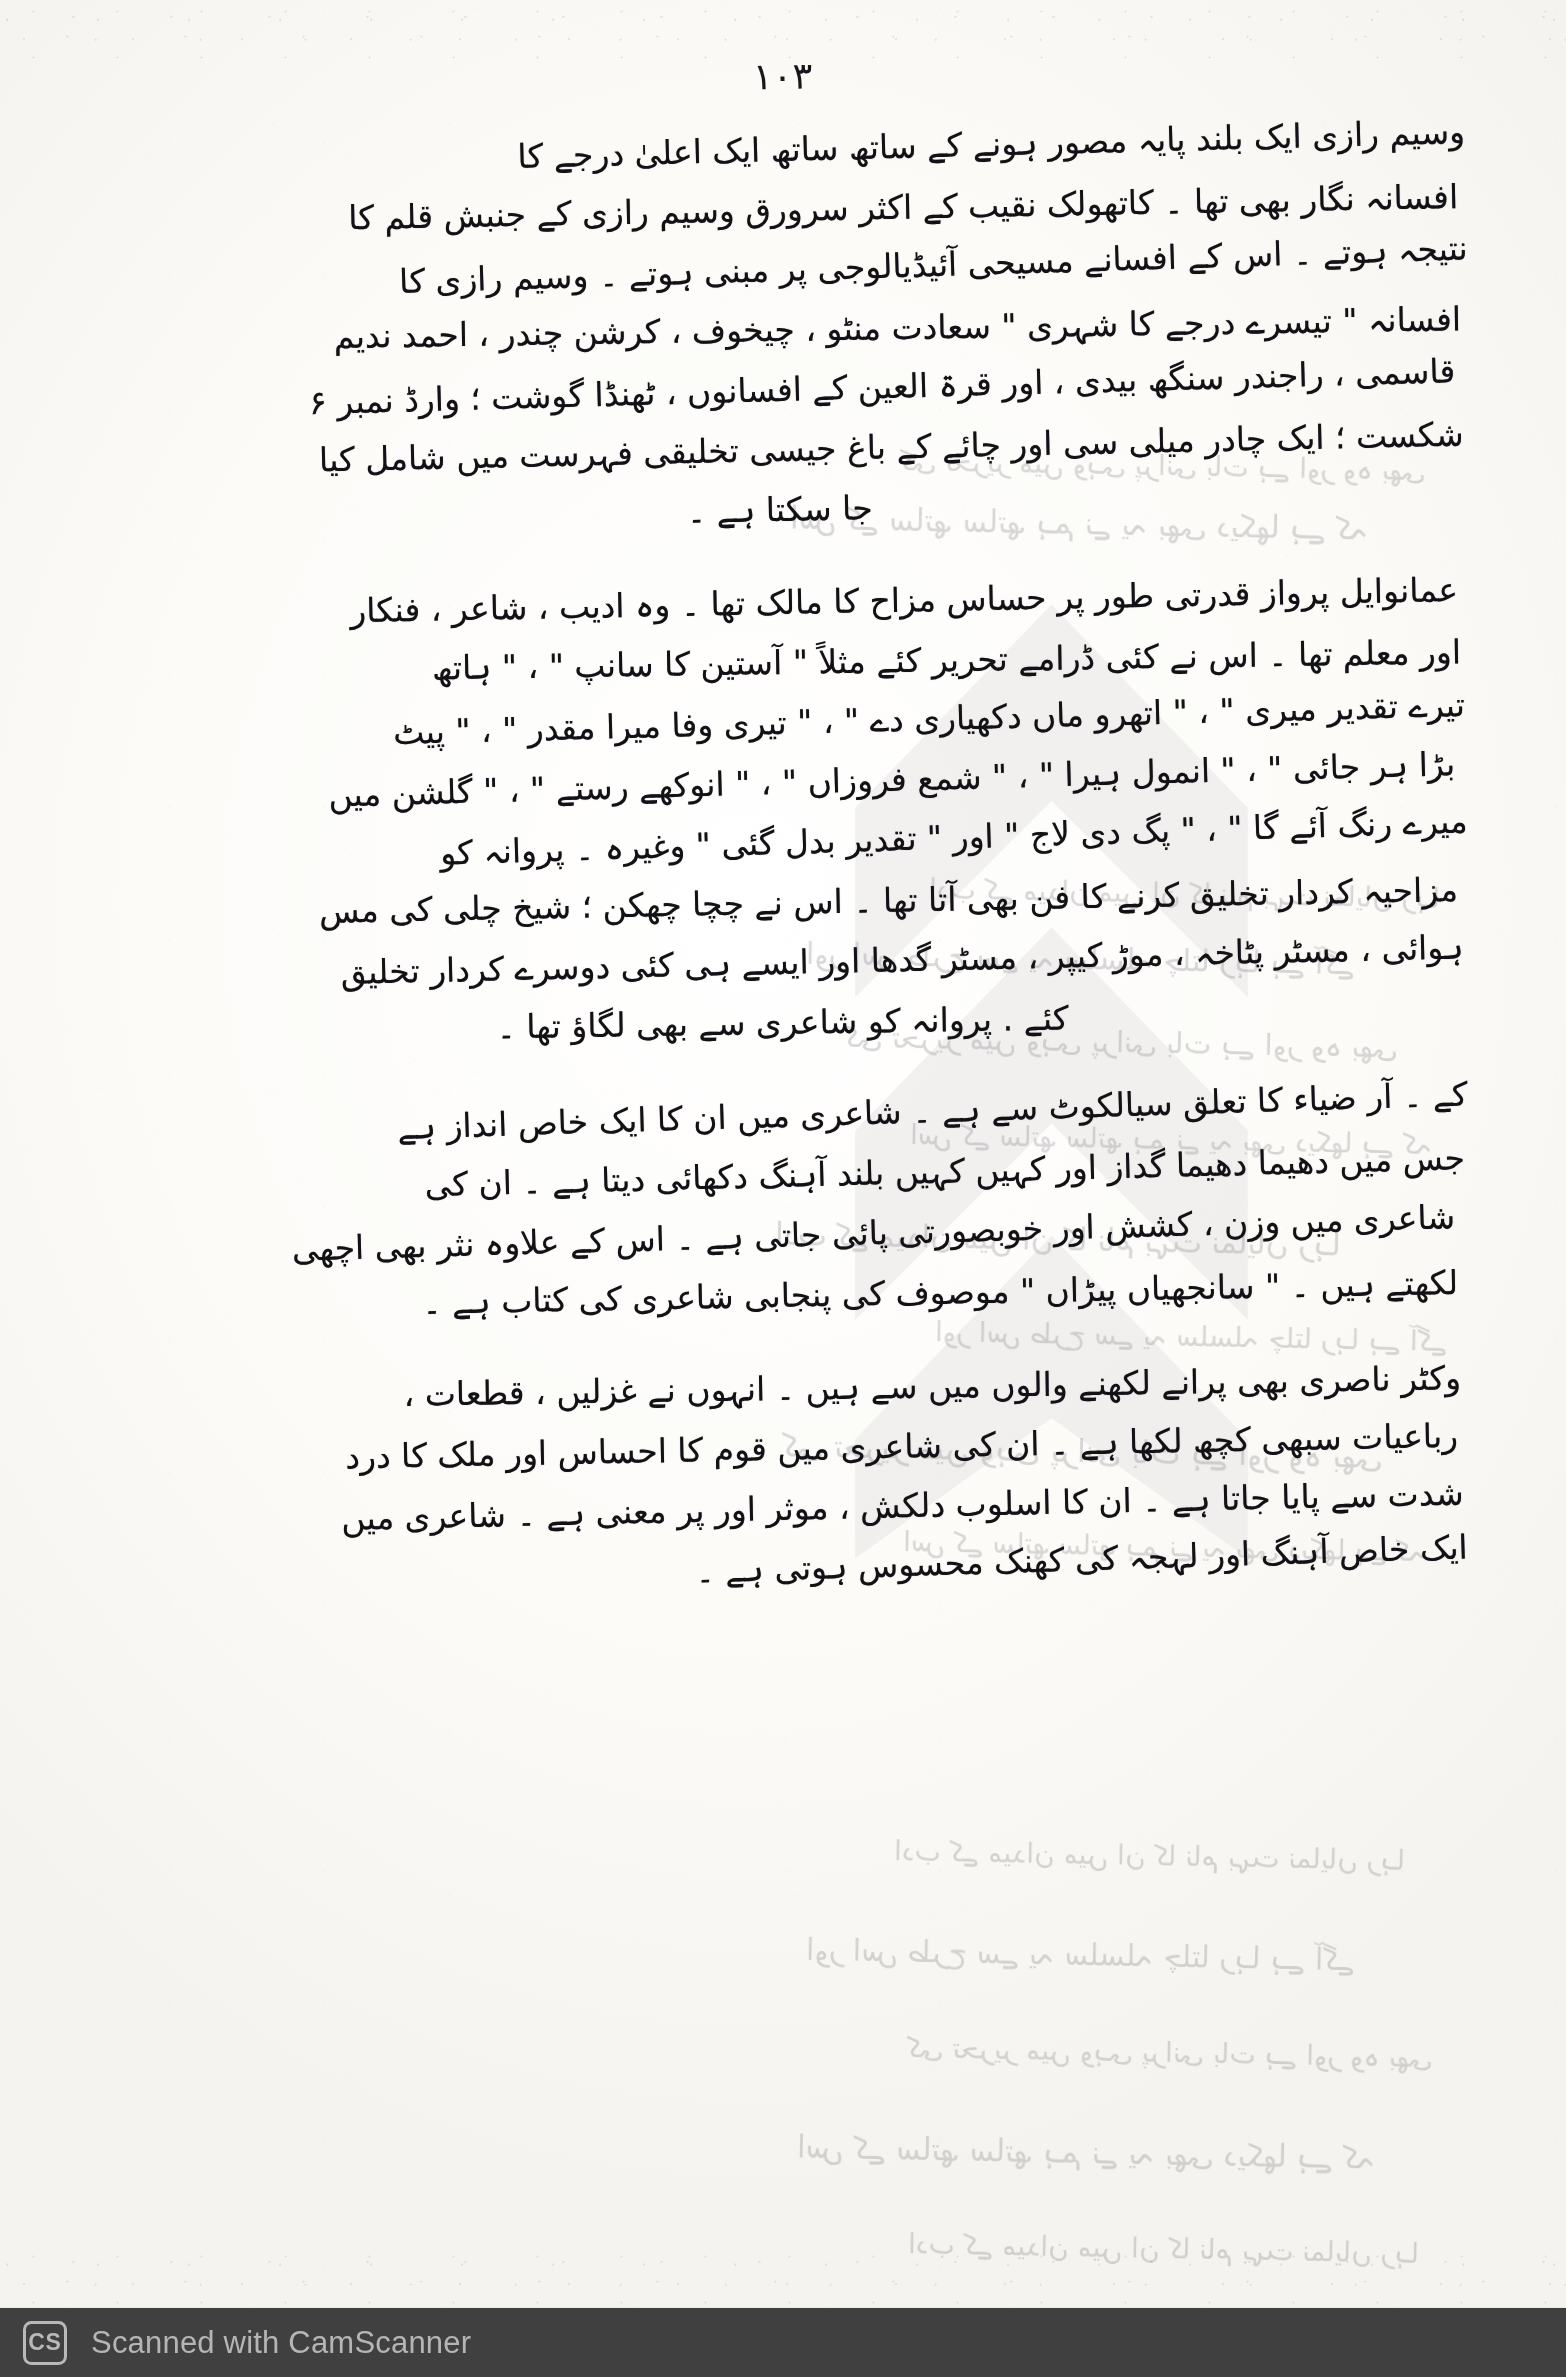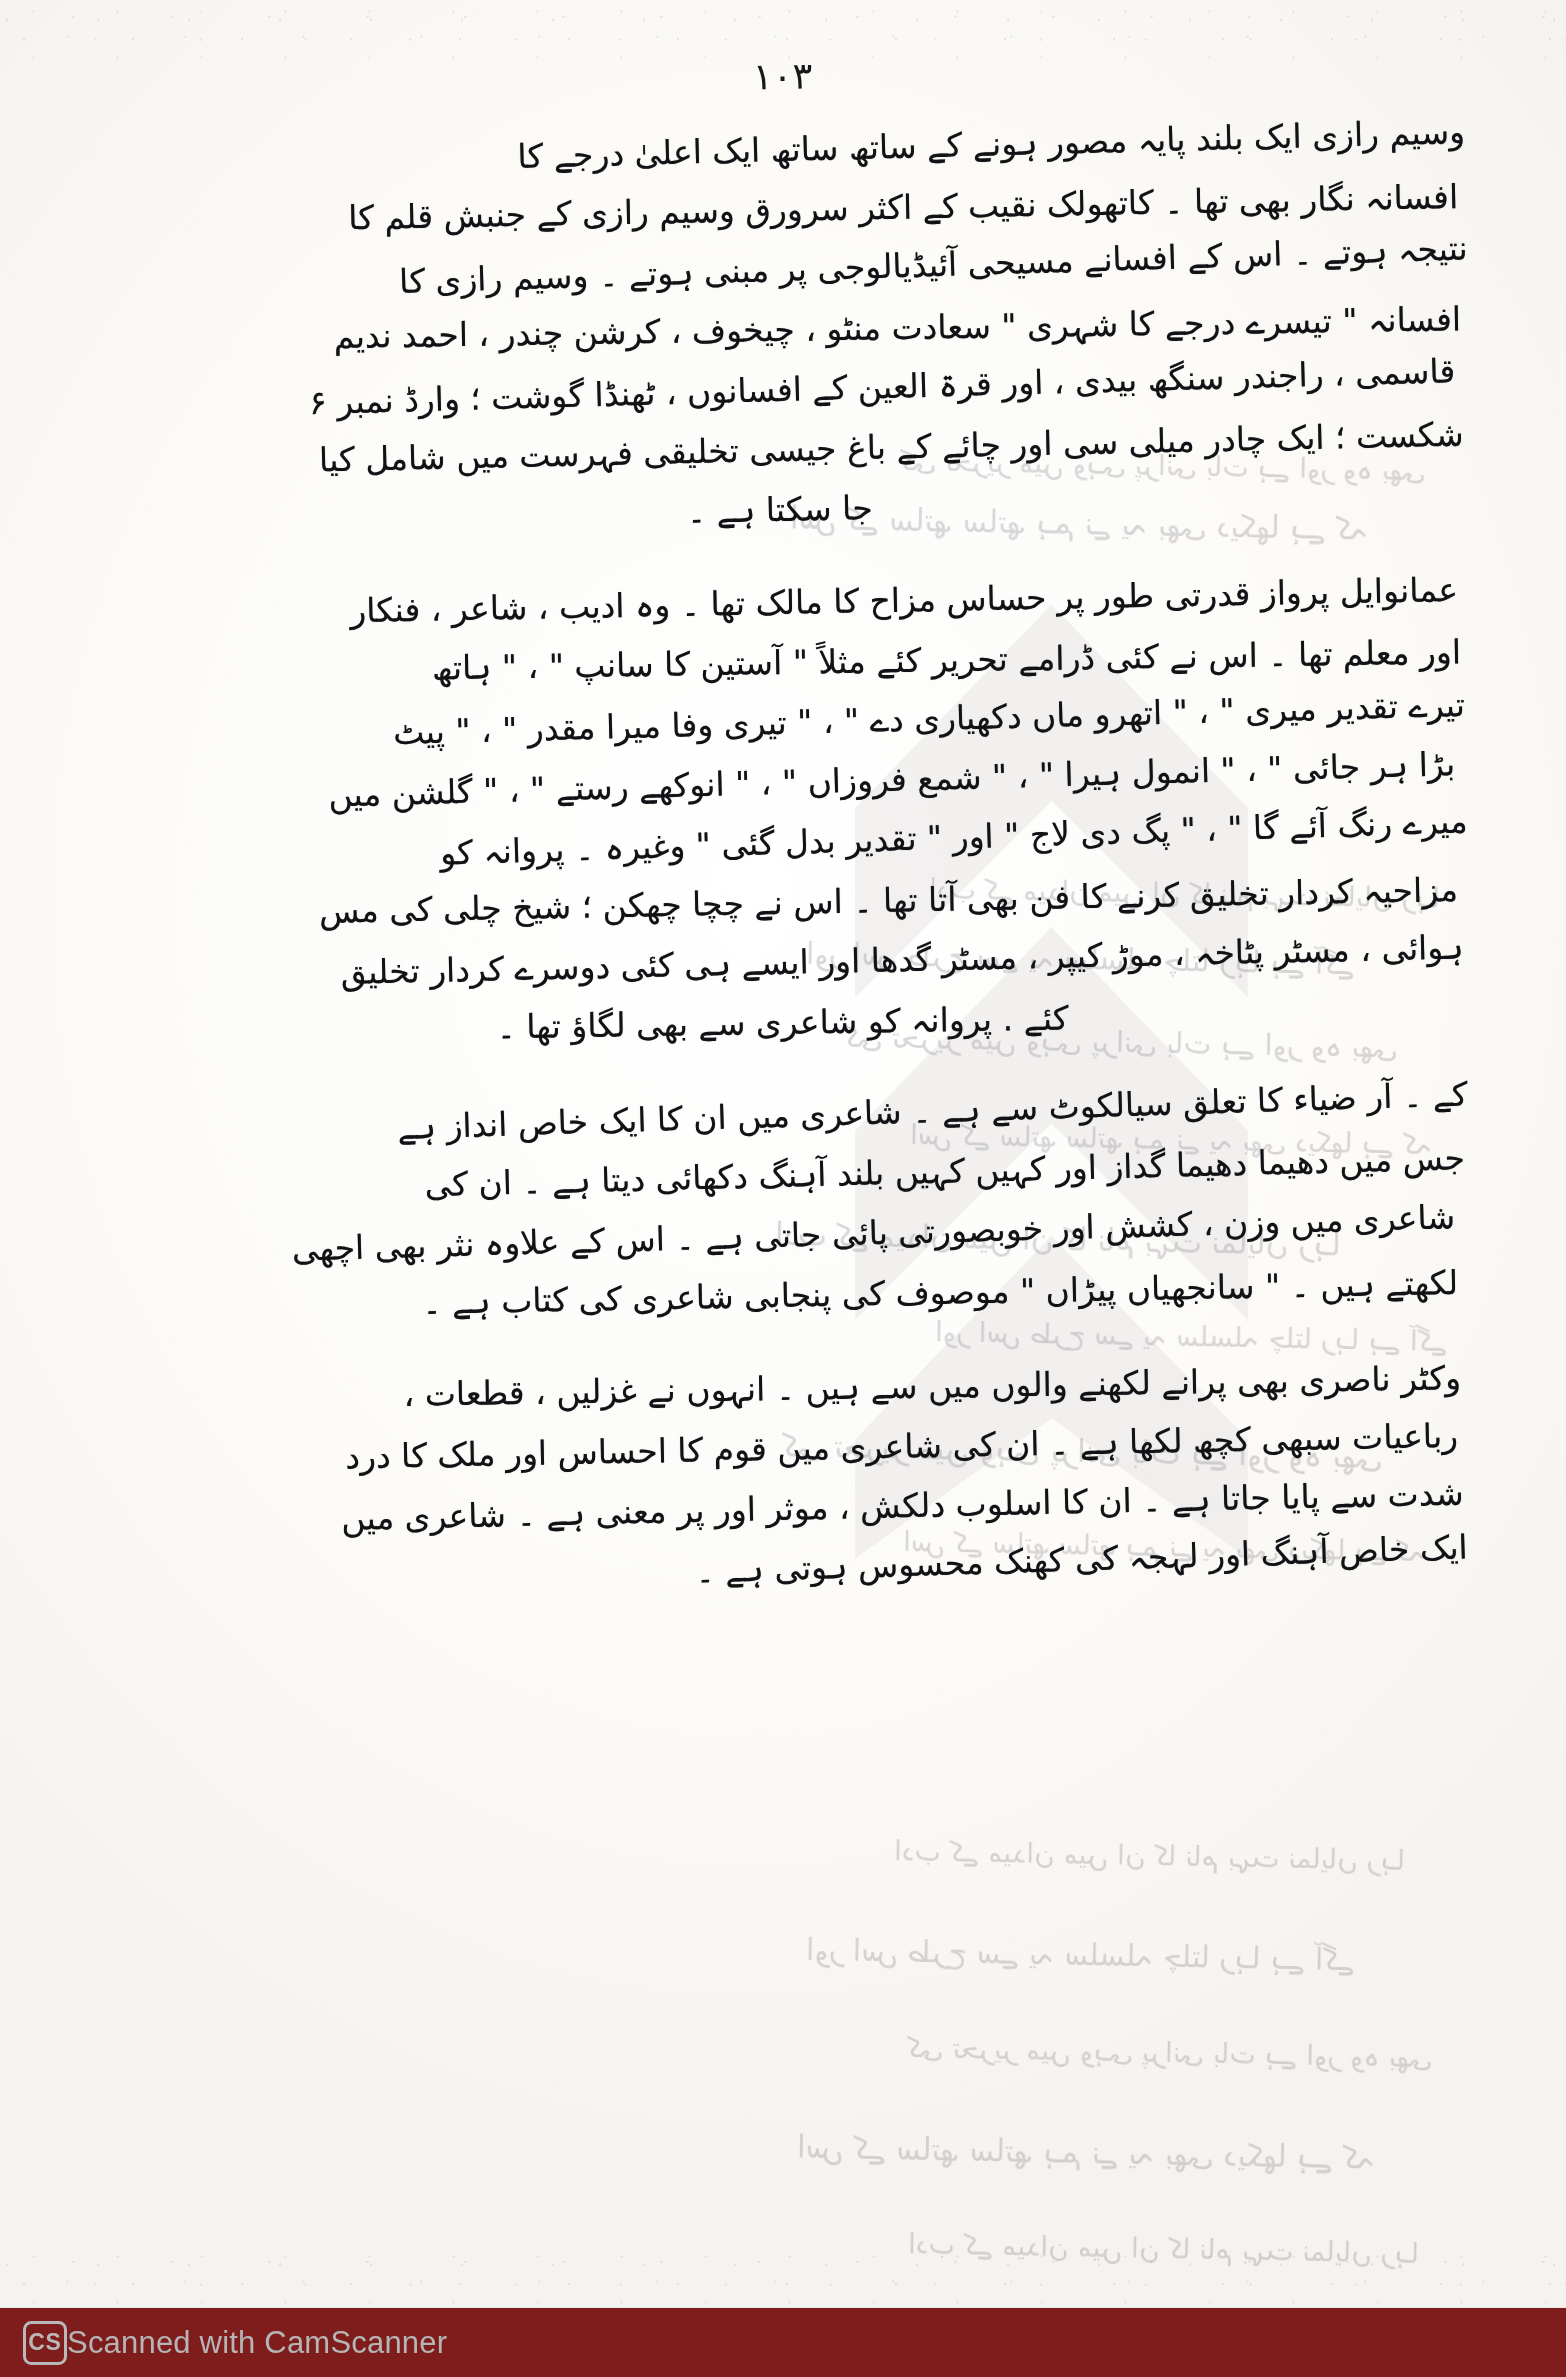--- a/index.html
+++ b/index.html
@@ -124,21 +124,21 @@
   .line.w6{transform:rotate(-1.3deg) translateX(2.8px)}
 
   .line.right{text-align:right}
   .line.center{text-align:center}
 
   
   .cs-footer{
     position:absolute;
     left:0;right:0;bottom:0;
     height:69px;
-    background:#7f1d1d;
+    background:#404040;
     display:flex;
     align-items:center;
     direction:ltr;
     padding-left:24px;
     box-sizing:border-box;
     box-shadow:0 -0.7px 0 rgba(0,0,0,.05);
   }
   .cs-badge{
     width:44px;height:44px;
     border:3.5px solid #b9b9b9;
@@ -146,21 +146,21 @@
     color:#b9b9b9;
     font-size:23px;
     font-weight:bold;
     display:flex;align-items:center;justify-content:center;
     letter-spacing:0.7px;
     box-sizing:border-box;
     font-family:"Liberation Sans",sans-serif;
     flex:0 0 auto;
   }
   .cs-label{
-    margin-left:0;
+    margin-left:24px;
     color:#b5b5b5;
     font-size:31px;
     font-family:"Liberation Sans",sans-serif;
     letter-spacing:0.2px;
   }
 </style>
 </head>
 <body>
 
 <div class="page">

